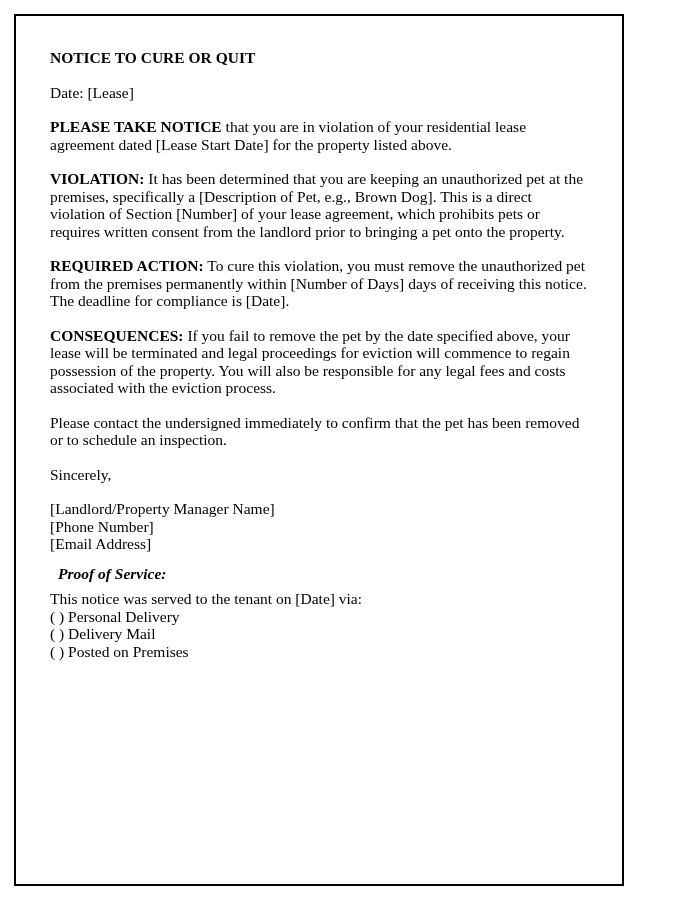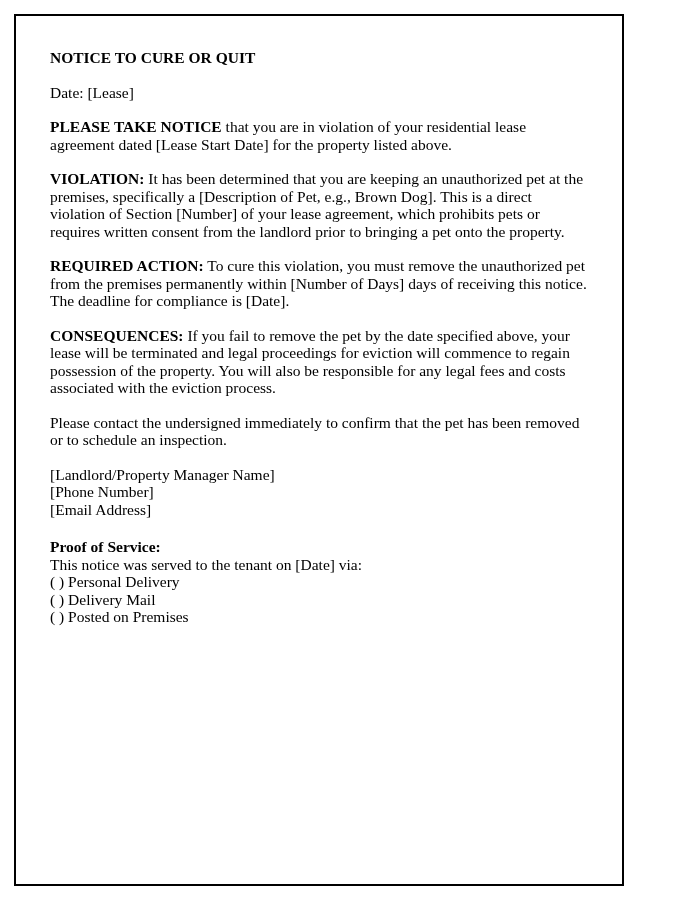--- a/index.html
+++ b/index.html
@@ -31,25 +31,26 @@
     font-weight: bold;
     margin: 0 0 17px 0;
   }
   .lead {
     font-weight: bold;
   }
   .line {
     margin: 0;
   }
   .sig-block {
-    margin: 0 0 20px 0;
+    margin: 0 0 12px 0;
   }
   .pos-heading {
     font-weight: bold;
-    margin: 0;
+    margin: 8px;
+    font-style: italic;
   }
 </style>
 </head>
 <body>
 
 <div class="page">
 
   <h1 class="title" style="font-size: 15.5px;">NOTICE TO CURE OR QUIT</h1>
 
   <p class="para">Date: [Lease]</p>
@@ -58,20 +59,21 @@
   <p class="para"><span class="lead">PLEASE TAKE NOTICE</span><span> that you are in violation of your residential lease agreement dated [Lease Start Date] for the property listed above.</span></p>
 
   <p class="para"><span class="lead">VIOLATION:</span><span> It has been determined that you are keeping an unauthorized pet at the premises, specifically a [Description of Pet, e.g., Brown Dog]. This is a direct violation of Section [Number] of your lease agreement, which prohibits pets or requires written consent from the landlord prior to bringing a pet onto the property.</span></p>
 
   <p class="para"><span class="lead">REQUIRED ACTION:</span><span> To cure this violation, you must remove the unauthorized pet from the premises permanently within [Number of Days] days of receiving this notice. The deadline for compliance is [Date].</span></p>
 
   <p class="para"><span class="lead">CONSEQUENCES:</span><span> If you fail to remove the pet by the date specified above, your lease will be terminated and legal proceedings for eviction will commence to regain possession of the property. You will also be responsible for any legal fees and costs associated with the eviction process.</span></p>
 
   <p class="para">Please contact the undersigned immediately to confirm that the pet has been removed or to schedule an inspection.</p>
 
+  <p class="para">Sincerely,</p>
 
   <div class="sig-block">
     <div class="line">[Landlord/Property Manager Name]</div>
     <div class="line">[Phone Number]</div>
     <div class="line">[Email Address]</div>
   </div>
 
   <div>
     <div class="pos-heading">Proof of Service:</div>
     <div class="line">This notice was served to the tenant on [Date] via:</div>

